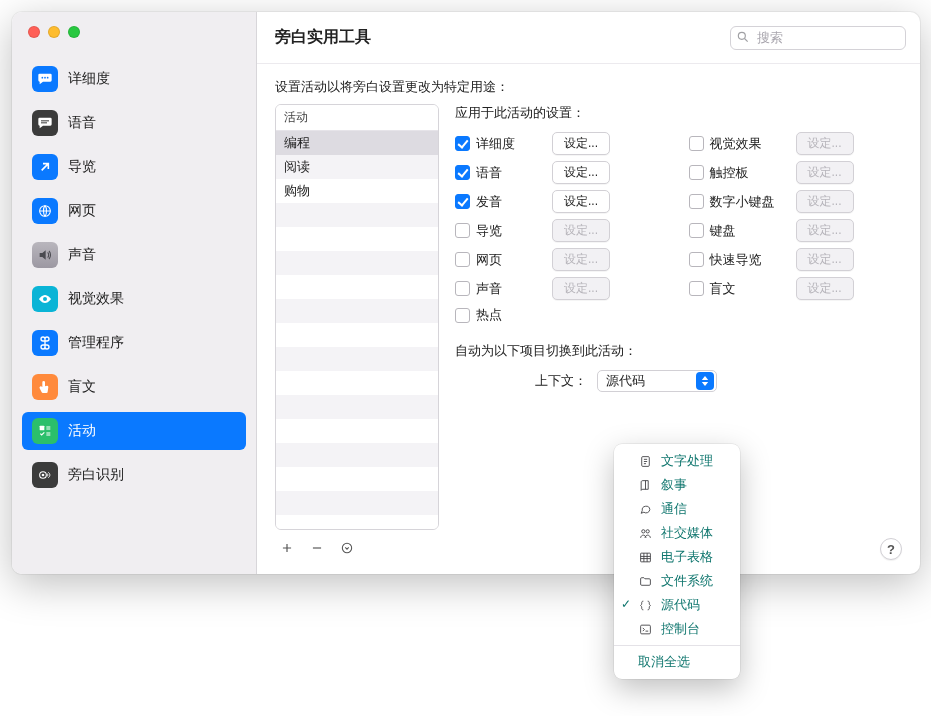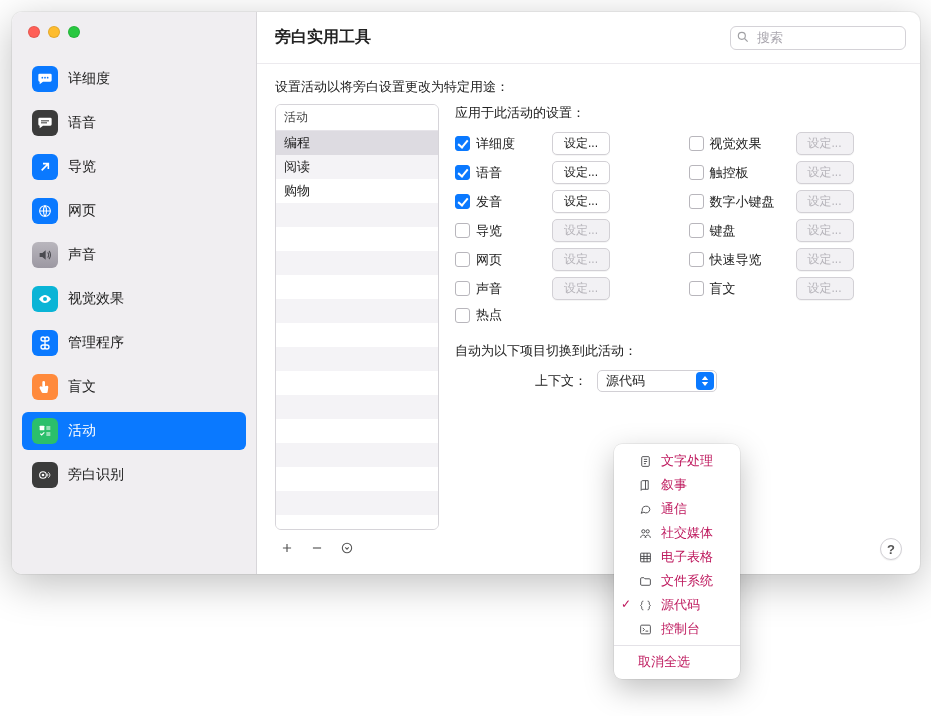--- a/index.html
+++ b/index.html
@@ -67,21 +67,21 @@
 .popup { display: flex; align-items: center; border: 1px solid #d2d0d5; border-radius: 5px; height: 22px; background: #fff; min-width: 120px; }
 .popup-val { flex: 1; font-size: 13px; padding: 0 8px; color: #222; }
 .popup-arrows { width: 18px; height: 18px; margin-right: 2px; background: #0a79ff; border-radius: 4px; display: flex; flex-direction: column; align-items: center; justify-content: center; }
 .popup-arrows svg { width: 8px; height: 5px; }
 .placeholder-strip { flex: 1; height: 22px; }
 
 .help { position: absolute; right: 18px; bottom: 14px; width: 22px; height: 22px; border-radius: 11px; border: 1px solid #d2d0d5; background: #fff; display: flex; align-items: center; justify-content: center; font-size: 13px; color: #555; font-weight: 600; box-shadow: 0 1px 1px rgba(0,0,0,0.06); }
 
 
 .dropdown { position: absolute; left: 614px; top: 444px; width: 126px; background: #fff; border-radius: 8px; box-shadow: 0 10px 30px rgba(0,0,0,0.25), 0 0 0 0.5px rgba(0,0,0,0.1); padding: 5px 0; z-index: 50; }
-.ditem { display: flex; align-items: center; gap: 8px; padding: 3px 12px 3px 24px; font-size: 13px; color: #be185d; position: relative; }
+.ditem { display: flex; align-items: center; gap: 8px; padding: 3px 12px 3px 24px; font-size: 13px; color: #0f766e; position: relative; }
 .ditem .check { position: absolute; left: 7px; top: 4px; font-size: 12px; }
 .ditem .micon { width: 15px; display: flex; justify-content: center; color: #3c3c40; }
 .dsep { height: 1px; background: #e4e2e7; margin: 4px 0; }
 </style>
 </head>
 <body>
 
 <div class="window">
 
   <div class="sidebar">

